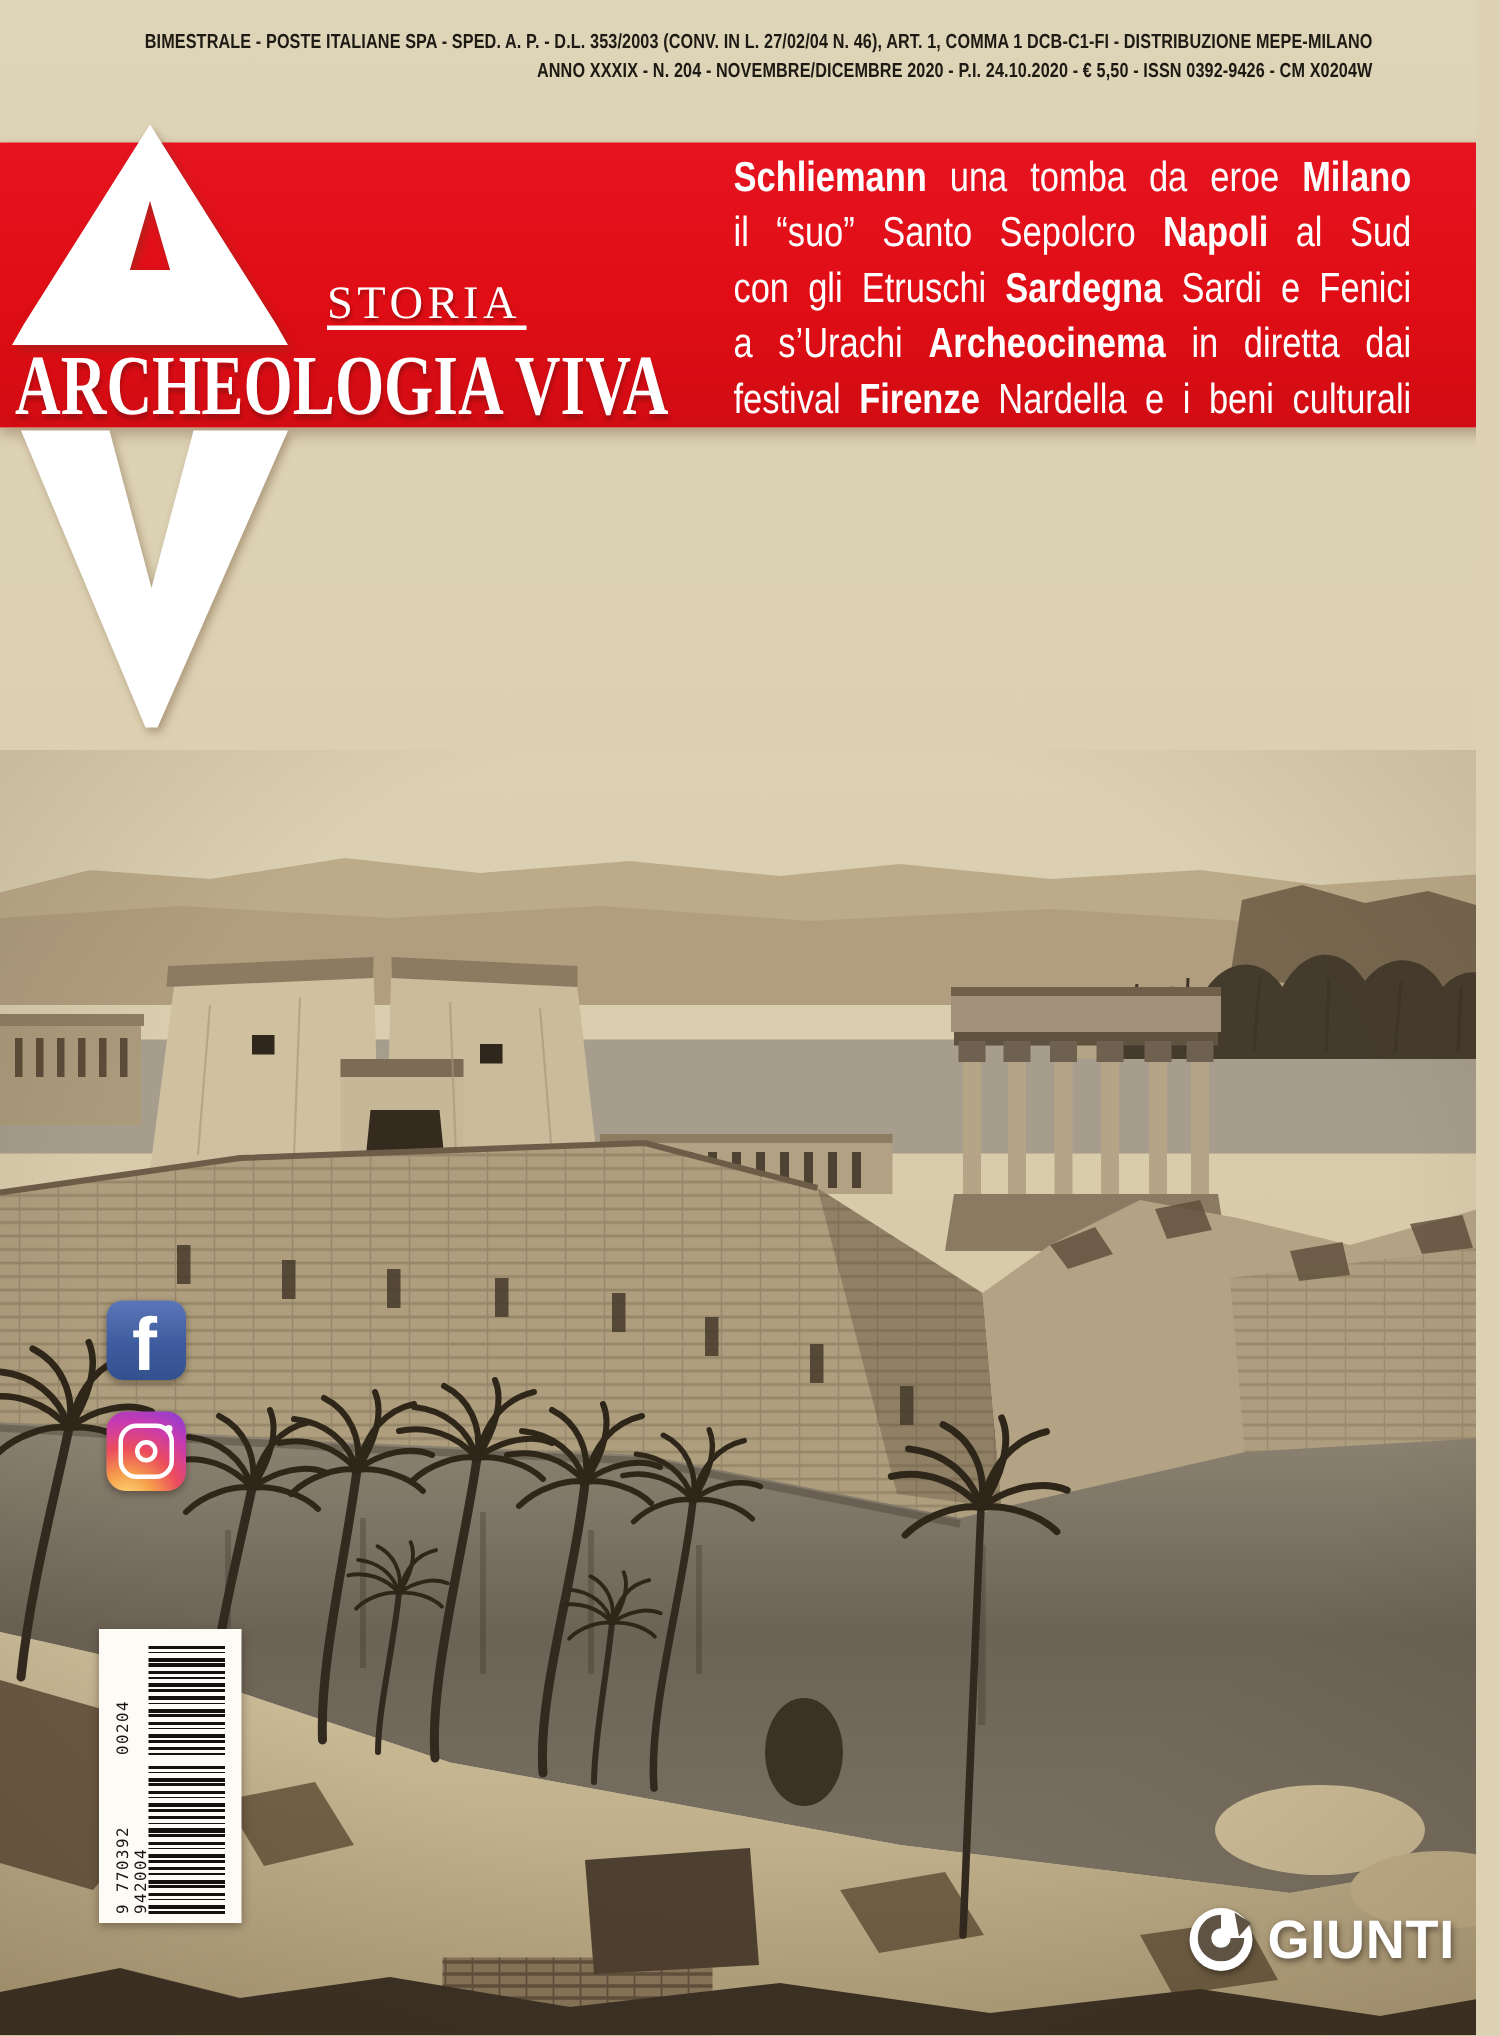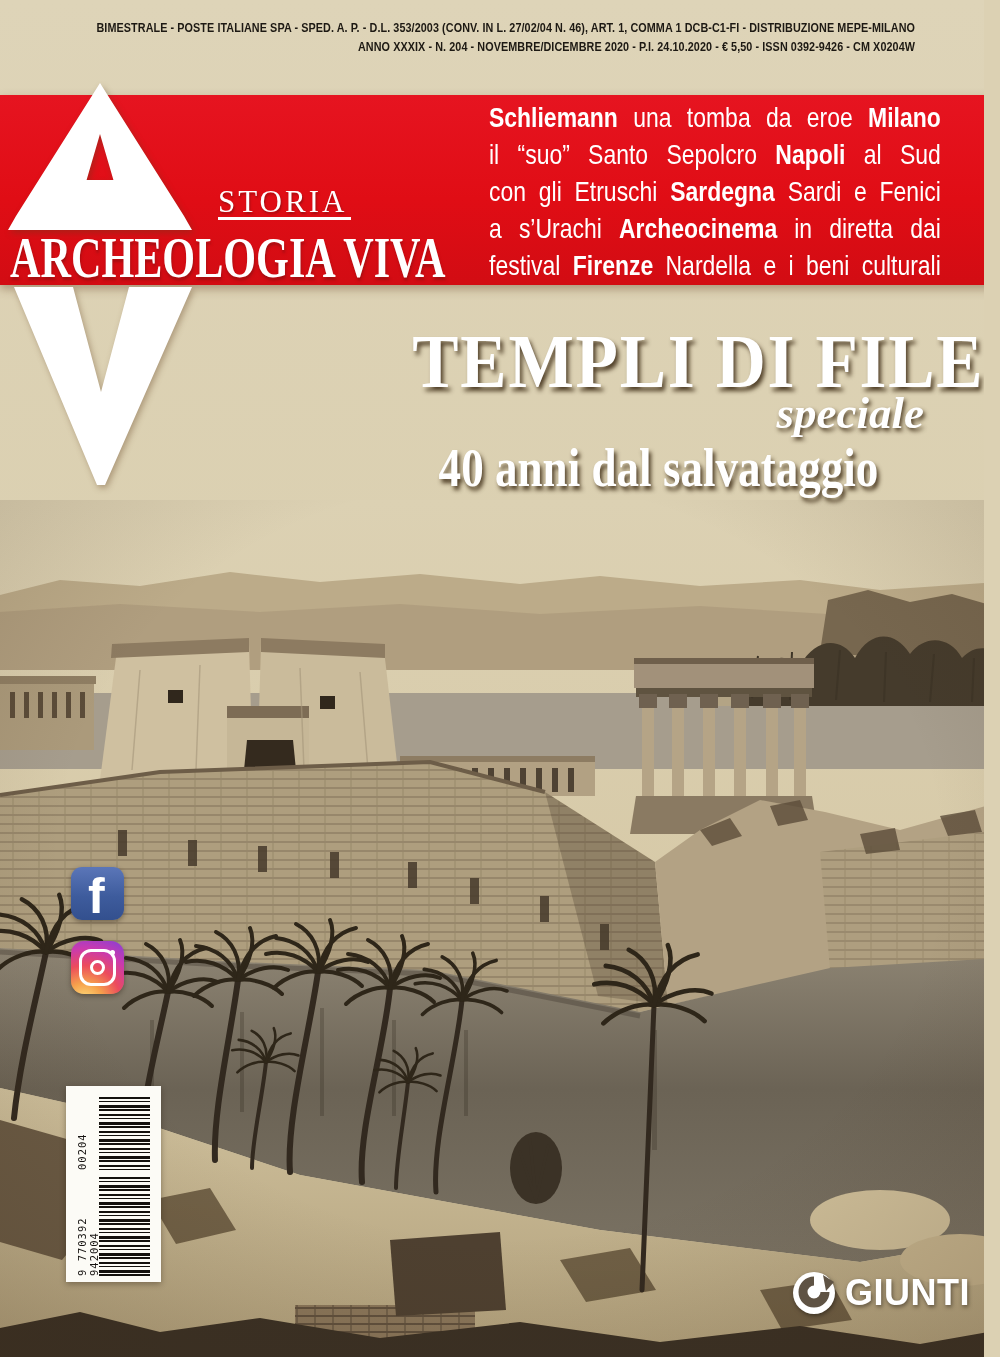--- a/index.html
+++ b/index.html
@@ -335,25 +335,20 @@
   </div>
 
   <svg class="logo-av" viewBox="0 0 196 410">
     <path d="M94,3 L178,136 L186,150 L122,150 L94,54 L66,150 L2,150 L10,136 Z" fill="#fff"></path>
     <rect x="58" y="100" width="80" height="50" fill="#fff"></rect>
     <path fill-rule="evenodd" fill="#fff" d="M8,207 L186,207 L99,405 L91,405 Z M67,207 L123,207 L95,312 Z"></path>
   </svg>
   <div class="storia">STORIA</div>
   <div class="av-title">ARCHEOLOGIA VIVA</div>
 
-  <div class="feature">
-    <div class="f-title">TEMPLI DI FILE</div>
-    <div class="f-kicker">speciale</div>
-    <div class="f-sub">40 anni dal salvataggio</div>
-  </div>
 
   <div class="fb">
     <span>f</span>
   </div>
   <div class="ig">
     <i></i>
     <u></u>
     <s></s>
   </div>
 

